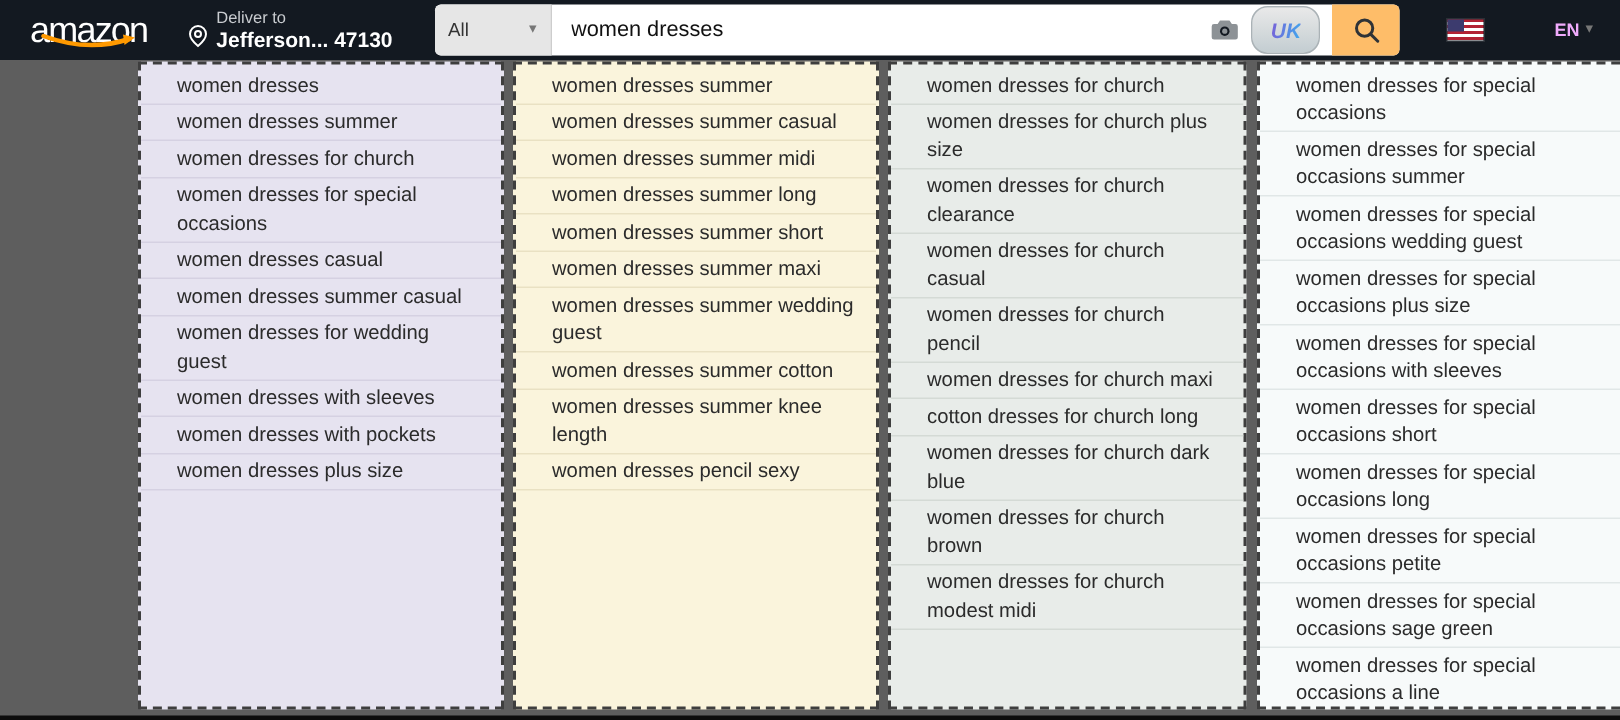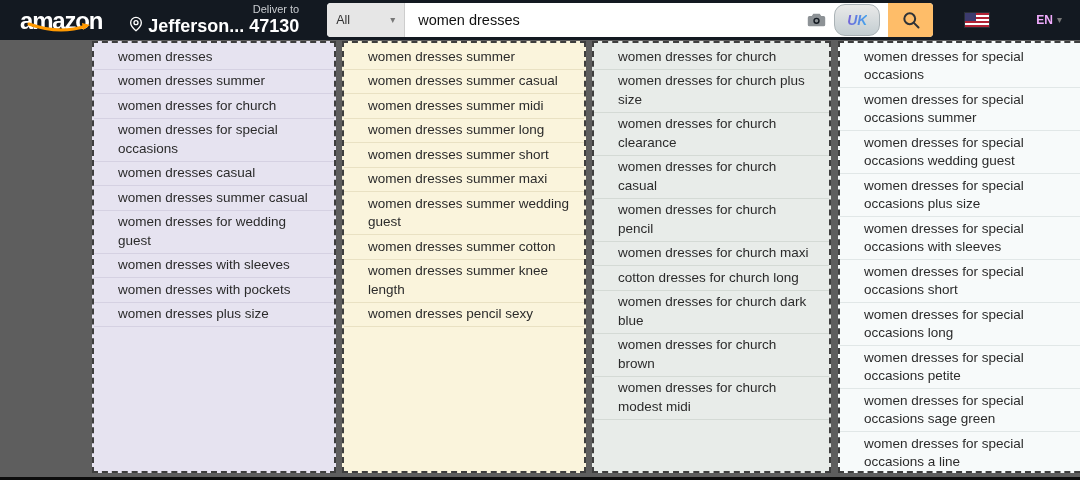--- a/index.html
+++ b/index.html
@@ -10,28 +10,28 @@
     -webkit-font-smoothing:antialiased;
   }
 
   
   .navbar{
     position:absolute;top:0;left:0;width:1080px;height:40px;
     background:#131921;display:flex;align-items:center;
     padding:0 16px;box-sizing:border-box;z-index:10;
   }
   .logo{position:relative;display:flex;align-items:flex-start;padding:2px 6px 0 4px;cursor:pointer;}
-  .logo-text{color:#fff;font-weight:bold;font-size:24px;letter-spacing:-1.2px;line-height:26px;}
+  .logo-text{color:#fff;font-weight:normal;font-size:24px;letter-spacing:-1.2px;line-height:26px;}
   .logo-smile{position:absolute;left:10px;bottom:0px;}
 
-  .deliver{display:flex;align-items:center;margin-left:16px;cursor:pointer;padding:2px 4px;text-align:right;}
+  .deliver{display:flex;align-items:center;margin-left:16px;cursor:pointer;padding:2px 4px;}
   .deliver-pin{margin-right:4px;margin-top:8px;}
   .deliver-col{display:flex;flex-direction:column;line-height:1.15;}
   .deliver-label{color:#c9ccd0;font-size:11px;}
-  .deliver-loc{color:#fff;font-size:18px;font-weight:bold;}
+  .deliver-loc{color:#fff;font-size:14px;font-weight:bold;}
 
   .searchbar{
     flex:1;display:flex;align-items:stretch;height:34px;margin:0 26px 0 24px;
     border-radius:4px;background:#fff;
   }
   .scope{
     background:#e6e6e6;border-radius:4px 0 0 4px;border-right:1px solid #cdcdcd;
     display:flex;align-items:center;padding:0 9px;cursor:pointer;gap:36px;
   }
   .scope-label{font-size:12.5px;color:#333;}

